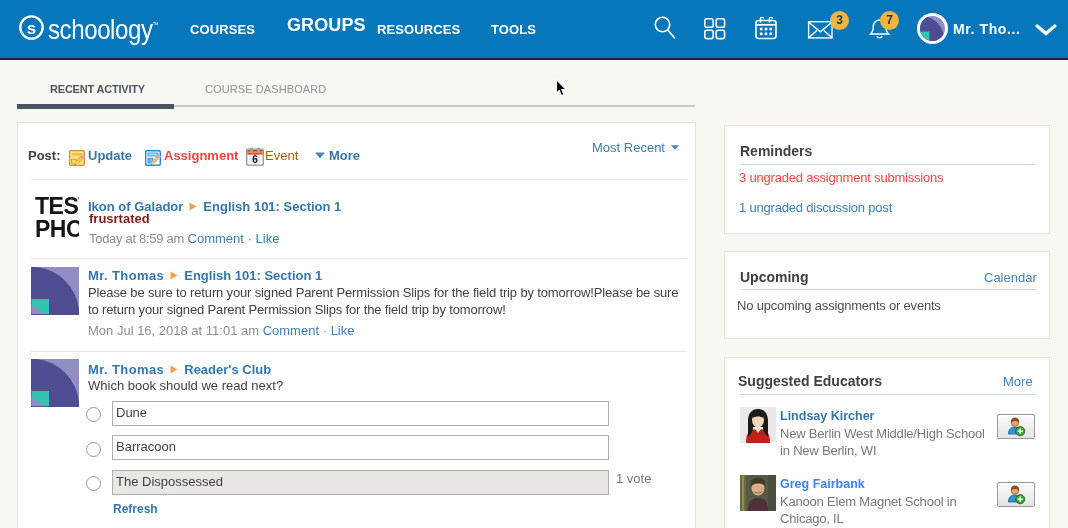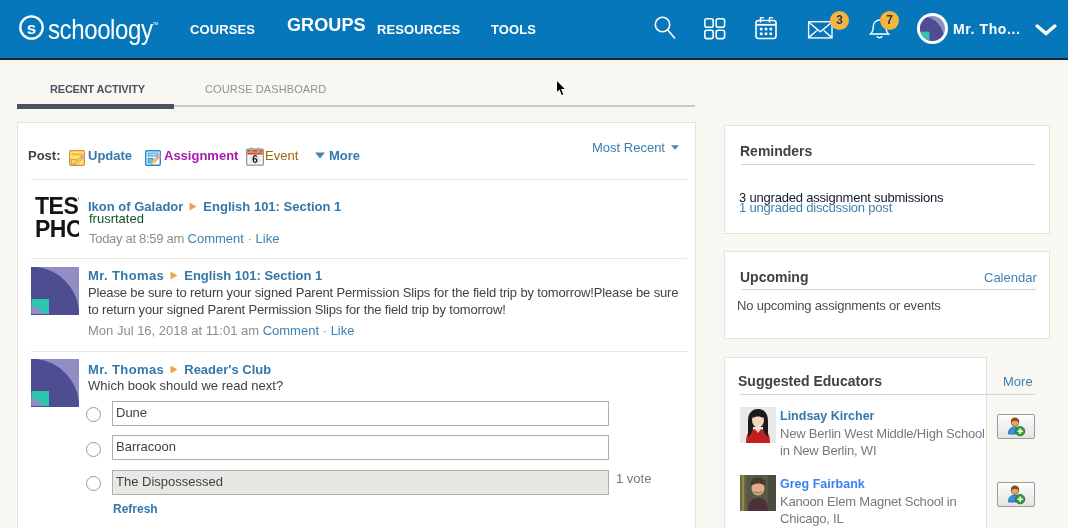--- a/index.html
+++ b/index.html
@@ -118,21 +118,21 @@
     <rect x="3" y="8.2" width="4.8" height="4.8" fill="#5bc2ea" stroke="#2687c8" stroke-width="0.8"></rect>
     <g transform="rotate(45 10 10)">
       <rect x="8.5" y="3.2" width="3.4" height="2.2" fill="#e8a0c8"></rect>
       <rect x="8.5" y="5.4" width="3.4" height="1.4" fill="#9aa4b0"></rect>
       <rect x="8.5" y="6.8" width="3.4" height="6.2" fill="#f0a43c"></rect>
       <rect x="9.6" y="6.8" width="1.2" height="6.2" fill="#fbd27e"></rect>
       <path d="M8.5 13 h3.4 l-1.7 3 z" fill="#e8c89a"></path>
       <path d="M9.7 15.2 l0.5 0.9 l0.6 -1 z" fill="#4a5a2a"></path>
     </g>
   </svg>
-  <div class="abs" style="left:146px;top:25px;font-size:13px;font-weight:bold;color:#a21caf;">Assignment</div>
+  <div class="abs" style="left:146px;top:25px;font-size:13px;font-weight:bold;color:#ef4444;">Assignment</div>
 
   <svg class="abs" style="left:228px;top:24px;" width="18" height="19" viewBox="0 0 18 19">
     <rect x="0.7" y="2.2" width="16.6" height="16" rx="1" fill="#fff" stroke="#8a949c" stroke-width="1.3"></rect>
     <rect x="1.5" y="3" width="15" height="4.6" fill="#e23b2e"></rect>
     <rect x="1.5" y="4.4" width="15" height="1.8" fill="#e8933a"></rect>
     <rect x="4" y="0.7" width="2.8" height="4.6" fill="#9aa4ad"></rect>
     <rect x="11.2" y="0.7" width="2.8" height="4.6" fill="#9aa4ad"></rect>
     <rect x="3.3" y="9.2" width="11.4" height="7.2" fill="#e6eaee"></rect>
     <text x="9" y="15.9" font-family="Liberation Sans" font-size="10" font-weight="bold" fill="#1a1a1a" text-anchor="middle">6</text>
   </svg>
@@ -148,21 +148,21 @@
   </svg>
 
   <div class="abs" style="left:13px;top:56px;width:656px;height:1px;background:#e8e7e2;"></div>
 
   <div class="abs" style="left:13px;top:66px;width:48px;height:52px;background:#fff;overflow:hidden;">
     <div style="font-weight:bold;color:#141414;font-size:23px;letter-spacing:-0.5px;line-height:23px;margin-top:6px;margin-left:4px;white-space:nowrap;">TEST<br>PHOTO</div>
   </div>
   <div class="abs" style="left:70px;top:67px;font-size:13px;margin-top:9px;"><span class="bluebold">Ikon of Galador</span><svg width="8" height="9" viewBox="0 0 8 9" style="margin:0 6px;">
         <polygon points="0.5,0.5 7.5,4.5 0.5,8.5" fill="#f0a24b"></polygon>
       </svg><span class="bluebold">English 101: Section 1</span></div>
-  <div class="abs" style="left:71px;top:88px;font-size:13px;color:#14532d;">frusrtated</div>
+  <div class="abs" style="left:71px;top:88px;font-size:13px;color:#7f1d1d;font-weight:bold;">frusrtated</div>
   <div class="abs" style="left:71px;top:108px;font-size:13px;"><span class="gray" style="letter-spacing:-0.3px;">Today at 8:59 am</span> <span class="blue">Comment</span> <span class="gray">·</span> <span class="blue">Like</span></div>
 
   <div class="abs" style="left:13px;top:135px;width:656px;height:1px;background:#e8e7e2;"></div>
 
   <svg class="abs" style="left:13px;top:144px;" width="48" height="48" viewBox="0 0 48 48">
     <rect width="48" height="48" fill="#908ec5"></rect>
     <path d="M0 0 L6 0 A48.4 48.4 0 0 1 48 42.3 L48 48 L0 48 Z" fill="#4e4d91"></path>
     <rect x="0.5" y="32" width="17.5" height="15" fill="#2fc5af"></rect>
     <polygon points="0.5,38 0.5,47 14,47" fill="#908ec5"></polygon>
   </svg>
@@ -194,32 +194,32 @@
   <div class="abs" style="left:68px;top:353px;width:15px;height:15px;border-radius:50%;border:1px solid #9a9a96;background:#fff;"></div>
   <div class="abs" style="left:94px;top:347px;width:497px;height:25px;border:1px solid #b0b0ab;background:#e9e7e3;font-size:13px;color:#3f4246;line-height:22px;padding-left:3px;">The Dispossessed</div>
   <div class="abs" style="left:598px;top:348px;font-size:13px;color:#75797e;">1 vote</div>
 
   <div class="abs" style="left:95px;top:379px;font-size:12px;font-weight:bold;color:#3478ab;">Refresh</div>
 </div>
 
 <div class="abs" style="left:724px;top:125px;width:326px;height:109px;background:#fff;border:1px solid #e4e3de;padding-left:28px;">
   <div class="abs" style="left:15px;top:17px;font-size:14px;font-weight:bold;color:#3f4146;">Reminders</div>
   <div class="abs" style="left:16px;top:38px;width:294px;height:1px;background:#ccd6de;"></div>
-  <div class="abs" style="left:14px;top:64px;font-size:13px;letter-spacing:-0.2px;color:#0f172a;">3 ungraded assignment submissions</div>
+  <div class="abs" style="left:14px;top:44px;font-size:13px;letter-spacing:-0.2px;color:#ef4444;">3 ungraded assignment submissions</div>
   <div class="abs" style="left:14px;top:74px;font-size:13px;letter-spacing:-0.2px;color:#4082b2;">1 ungraded discussion post</div>
 </div>
 
 <div class="abs" style="left:724px;top:251px;width:326px;height:88px;background:#fff;border:1px solid #e4e3de;">
   <div class="abs" style="left:15px;top:17px;font-size:14px;font-weight:bold;color:#3f4146;">Upcoming</div>
   <div class="abs" style="left:259px;top:18px;font-size:13px;color:#4082b2;">Calendar</div>
   <div class="abs" style="left:17px;top:37px;width:294px;height:1px;background:#ccd6de;"></div>
   <div class="abs" style="left:12px;top:46px;font-size:13px;letter-spacing:-0.2px;color:#4c4f52;">No upcoming assignments or events</div>
 </div>
 
-<div class="abs" style="left:724px;top:357px;width:263px;height:171px;background:#fff;border:1px solid #e4e3de;border-bottom:0;">
+<div class="abs" style="left:724px;top:357px;width:326px;height:171px;background:#fff;border:1px solid #e4e3de;border-bottom:0;">
   <div class="abs" style="left:13px;top:15px;font-size:14px;font-weight:bold;color:#3f4146;">Suggested Educators</div>
   <div class="abs" style="left:278px;top:16px;font-size:13px;color:#4082b2;">More</div>
   <div class="abs" style="left:15px;top:36px;width:295px;height:1px;background:#ccd6de;"></div>
 
   <svg class="abs" style="left:15px;top:49px;" width="36" height="36" viewBox="0 0 36 36">
     <rect width="36" height="36" fill="#e9e9e9"></rect>
     <path d="M6 36 C6 26 9 22 18 22 C27 22 30 26 30 36 Z" fill="#c0201e"></path>
     <path d="M8 14 C8 5 13 2 18 2 C23 2 28 5 28 14 L28 30 C24 26 23 24 23 20 L13 20 C13 24 12 26 8 30 Z" fill="#1d1a1c"></path>
     <ellipse cx="18" cy="13" rx="6" ry="7.5" fill="#f3d7bc"></ellipse>
     <path d="M12 9 C12 5 15 4 18 4 C21 4 24 5 24 9 L23 11 C21 9 15 9 13 11 Z" fill="#1d1a1c"></path>

